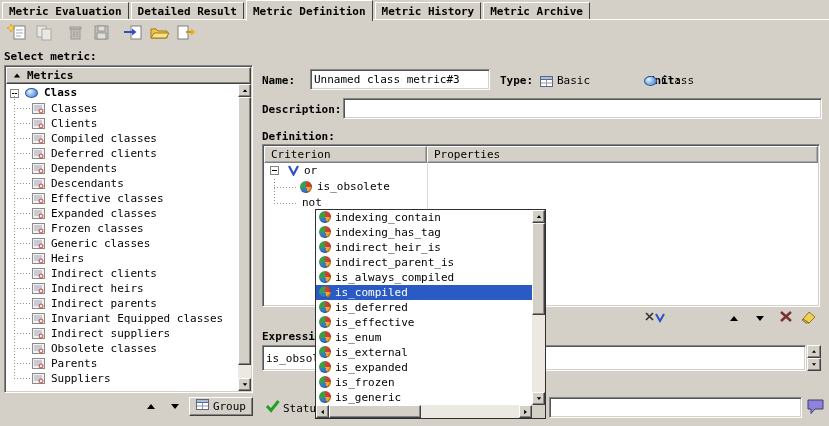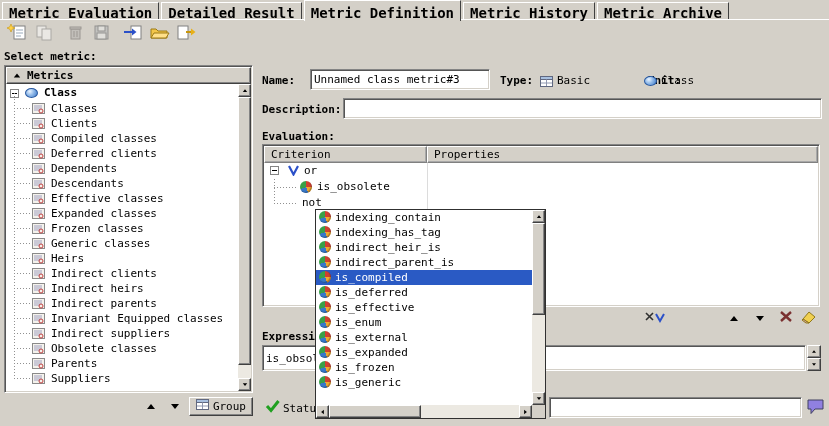--- a/index.html
+++ b/index.html
@@ -11,21 +11,21 @@
   .sunken{border:1px solid;border-color:#848484 #fff #fff #848484;
           box-shadow:inset 1px 1px 0 #555, inset -1px -1px 0 #d4d0c8;background:#fff;}
   .raised{border:1px solid;border-color:#fff #404040 #404040 #fff;
           box-shadow:inset -1px -1px 0 #848484;background:#d4d0c8;}
   input{font-family:"DejaVu Sans Mono",monospace;font-size:11px;border:none;outline:none;
         background:transparent;width:100%;height:100%;padding:2px 3px;}
   
   .tabline{position:absolute;left:0;top:19px;width:829px;height:1px;background:#fff;z-index:1;}
   .tabbar{position:absolute;left:2px;top:0;display:flex;z-index:2;}
   .tab{position:relative;height:17px;margin:2px 2px 0 0;padding:2px 6px 0 6px;font-weight:bold;
-       font-size:14px;background:#d4d0c8;border:1px solid;border-color:#fff #404040 #404040 #fff;
+       font-size:11px;background:#d4d0c8;border:1px solid;border-color:#fff #404040 #404040 #fff;
        border-bottom:none;white-space:nowrap;}
   .tab.active{height:21px;margin-top:0;padding-top:4px;z-index:3;}
   
   .tbtn{position:absolute;top:22px;width:26px;height:24px;display:flex;align-items:center;justify-content:center;}
   .disabled svg{filter:grayscale(0.9) opacity(0.5);}
   
   .sbbtn{position:absolute;display:flex;align-items:center;justify-content:center;
          border:1px solid;border-color:#fff #404040 #404040 #fff;box-shadow:inset -1px -1px 0 #848484;background:#d4d0c8;}
   .tri{width:0;height:0;}
   .tri.u{border-left:4px solid transparent;border-right:4px solid transparent;border-bottom:5px solid #000;}
@@ -402,21 +402,21 @@
   <div class="abs" style="left:557px;top:74px;">Basic</div>
   <div class="abs lbl" style="left:600px;top:74px;padding-left:48px;">Unit:</div>
   <span class="abs" style="left:644px;top:76px;"><span class="ball"></span></span>
   <div class="abs" style="left:661px;top:74px;">Class</div>
 
   <div class="abs lbl" style="left:262px;top:103px;">Description:</div>
   <div class="abs sunken" style="left:343px;top:98px;width:479px;height:21px;">
     <input value="" style="">
   </div>
 
-  <div class="abs lbl" style="left:262px;top:130px;">Evaluation:</div>
+  <div class="abs lbl" style="left:262px;top:130px;">Definition:</div>
   <div id="def-grid" class="sunken">
     <div class="ghead">
       <div class="gh-cell" style="width:163px;">Criterion</div>
       <div class="gh-cell" style="flex:1;">Properties</div>
     </div>
     <div class="gbody">
       <div class="gcol-div"></div>
       <div class="grow" style="top:0;">
         <span class="expbox" style="left:6px;top:3px;"></span>
         <span class="abs" style="left:23px;top:2px;"><svg width="13" height="11">
@@ -497,20 +497,24 @@
           <span>indexing_has_tag</span>
         </div>
         <div class="ditem">
           <span class="pie"></span>
           <span>indirect_heir_is</span>
         </div>
         <div class="ditem">
           <span class="pie"></span>
           <span>indirect_parent_is</span>
         </div>
+        <div class="ditem">
+          <span class="pie"></span>
+          <span>is_always_compiled</span>
+        </div>
         <div class="ditem selected">
           <span class="pie"></span>
           <span>is_compiled</span>
         </div>
         <div class="ditem">
           <span class="pie"></span>
           <span>is_deferred</span>
         </div>
         <div class="ditem">
           <span class="pie"></span>

